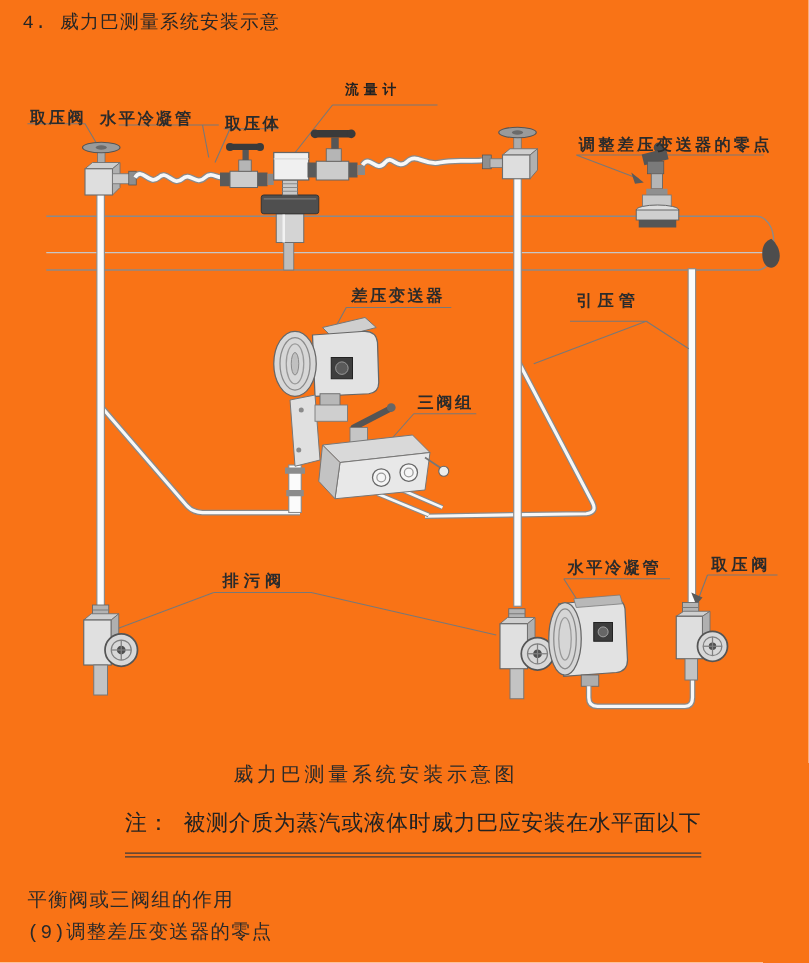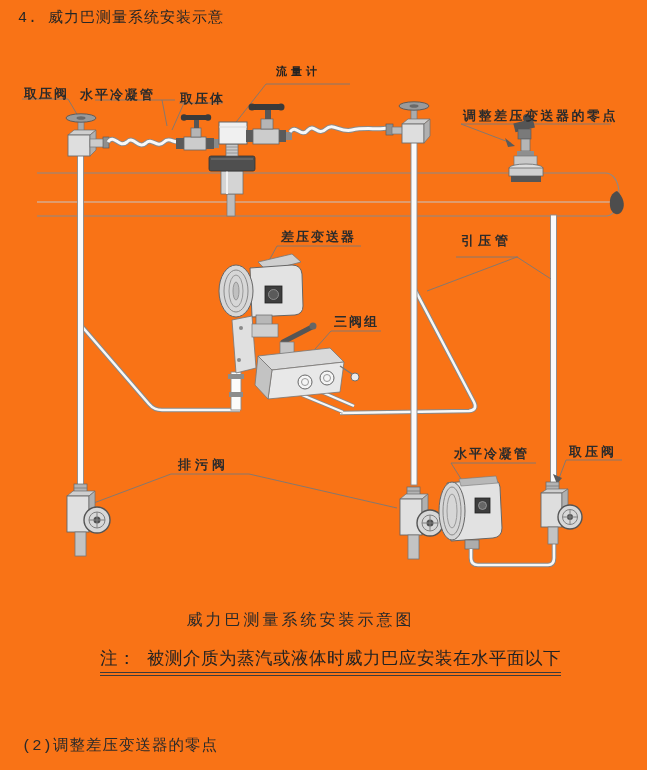--- a/index.html
+++ b/index.html
@@ -4,21 +4,21 @@
 <style>
   html,body{margin:0;padding:0;background:#ffffff;}
   #page{position:relative;width:647px;height:770px;background:#f97316;overflow:hidden;
         font-family:Liberation Mono, monospace;color:#2f2f2f;}
   #page svg{position:absolute;left:0;top:0;}
   .txt{position:absolute;white-space:nowrap;}
   .title{font-size:15px;letter-spacing:1px;color:#262626;}
   .lbl{font-size:13px;font-weight:bold;letter-spacing:2px;color:#2b2b2b;z-index:3;}
   .lbl-big{font-size:11px;font-weight:bold;letter-spacing:4px;color:#222;z-index:3;}
   .caption{width:601px;text-align:center;font-size:16px;letter-spacing:3px;color:#2a2a2a;}
-  .note{font-size:17.5px;letter-spacing:.5px;color:#222;border-bottom:4px double #3b3b3b;padding-bottom:2px;}
+  .note{font-size:17.5px;letter-spacing:.5px;color:#222;border-bottom:4px double #3b3b3b;padding-bottom:12px;}
   .body-line{font-size:15.5px;letter-spacing:1px;color:#2a2a2a;}
 </style>
 </head>
 <body>
 
 <div id="page">
 
   <svg width="647" height="770" viewBox="0 0 647 770">
 
     <g>
@@ -228,15 +228,16 @@
   <div class="txt lbl" style="left:281px;top:228px">差压变送器</div>
   <div class="txt lbl" style="left:461px;top:232px;letter-spacing:4px">引压管</div>
   <div class="txt lbl" style="left:334px;top:313px">三阀组</div>
   <div class="txt lbl" style="left:178px;top:456px;letter-spacing:4px">排污阀</div>
   <div class="txt lbl" style="left:454px;top:445px">水平冷凝管</div>
   <div class="txt lbl" style="left:569px;top:443px;letter-spacing:3px">取压阀</div>
 
   <div class="txt caption" style="left:0;top:610px">威力巴测量系统安装示意图</div>
   <div class="txt note" style="left:100px;top:646px">注： 被测介质为蒸汽或液体时威力巴应安装在水平面以下</div>
 
-  <div class="txt body-line" style="left:22px;top:735px">(2)调整差压变送器的零点</div>
+  <div class="txt body-line" style="left:22px;top:710px">平衡阀或三阀组的作用</div>
+  <div class="txt body-line" style="left:22px;top:735px">(9)调整差压变送器的零点</div>
 
 </div>
 
 </body></html>

